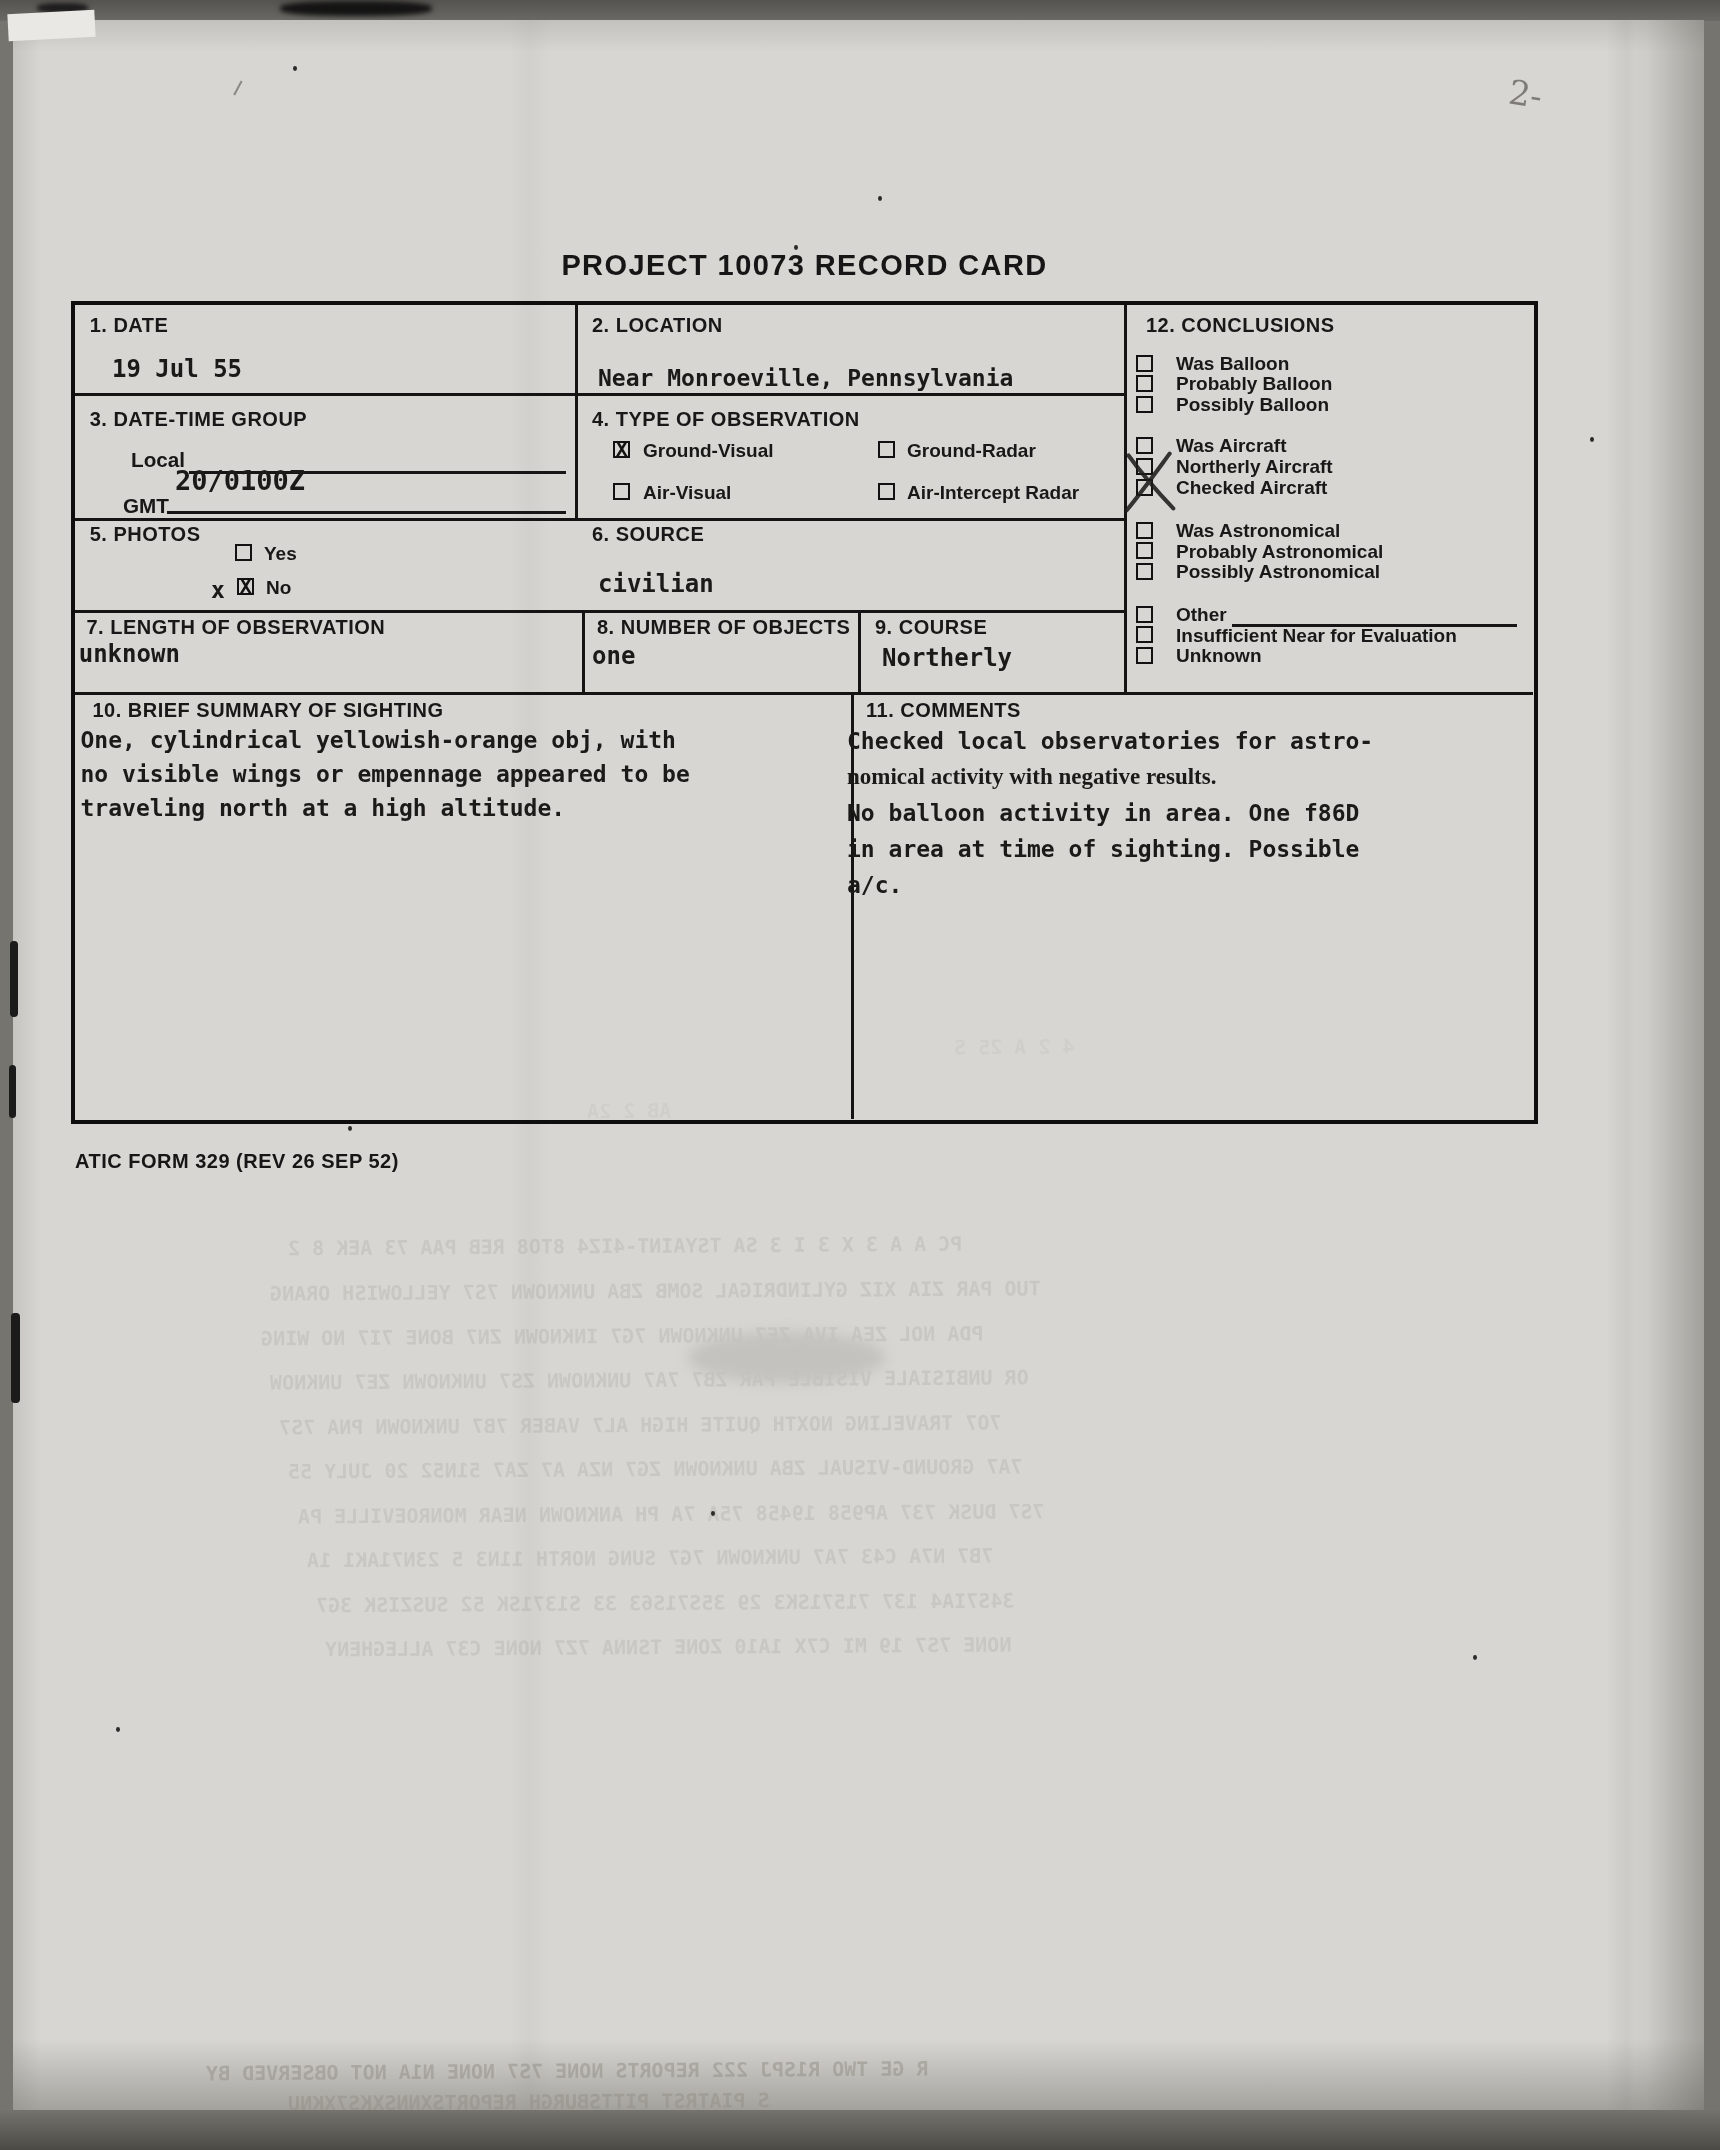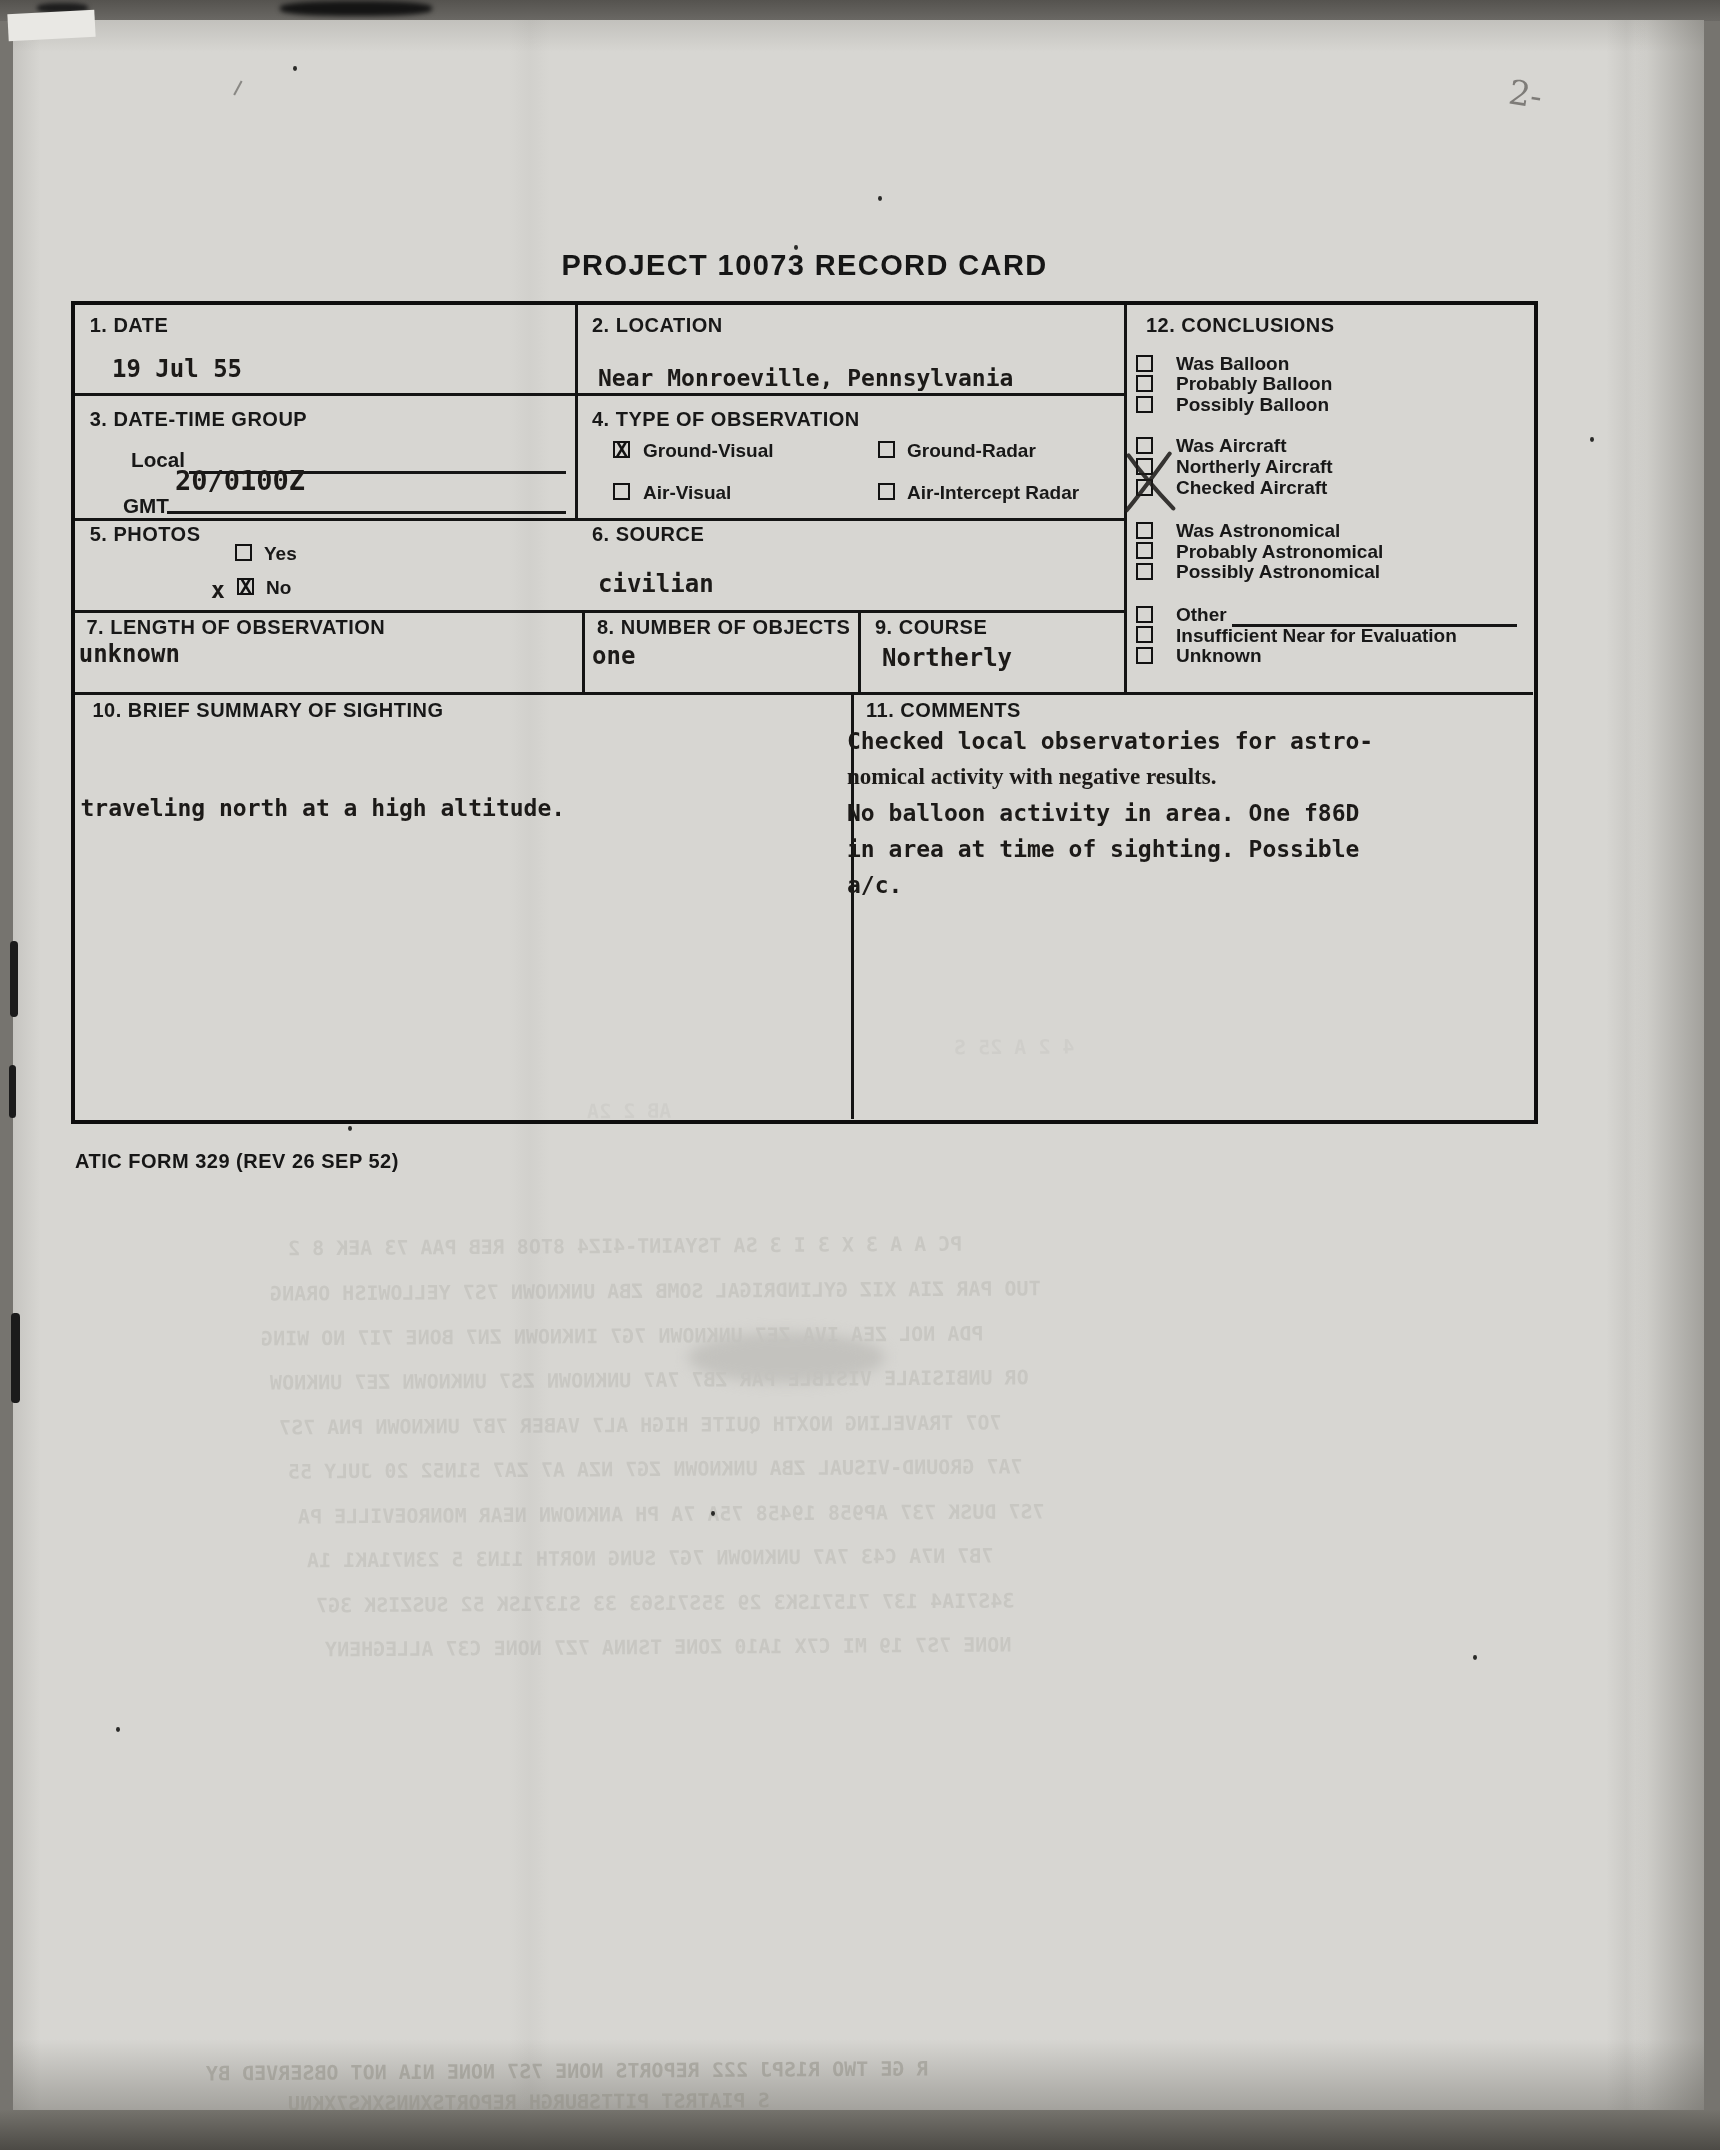--- a/index.html
+++ b/index.html
@@ -182,20 +182,22 @@
     <div class="type t52" style="left:523px; top:265px;">civilian</div>
 
     <div class="hdr" style="left:11.5px; top:311px;">7. LENGTH OF OBSERVATION</div>
     <div class="type t52" style="left:3.7px; top:335px;">unknown</div>
     <div class="hdr" style="left:522px; top:311px;">8. NUMBER OF OBJECTS</div>
     <div class="type t52" style="left:517px; top:337px;">one</div>
     <div class="hdr" style="left:800px; top:311px;">9. COURSE</div>
     <div class="type t52" style="left:807px; top:339px;">Northerly</div>
 
     <div class="hdr" style="left:17.4px; top:394px;">10. BRIEF SUMMARY OF SIGHTING</div>
+    <div class="sumline" style="top:422px;">One, cylindrical yellowish-orange obj, with</div>
+    <div class="sumline" style="top:456px;">no visible wings or empennage appeared to be</div>
     <div class="sumline" style="top:490px;">traveling north at a high altitude.</div>
 
     <div class="hdr" style="left:791px; top:394px;">11. COMMENTS</div>
     <div class="comline" style="top:423px;">Checked local observatories for astro-</div>
     <div class="comline" style="top:459px;font-family:Liberation Serif, serif;">nomical activity with negative results.</div>
     <div class="comline" style="top:495px;">No balloon activity in area. One f86D</div>
     <div class="comline" style="top:531px;">in area at time of sighting. Possible</div>
     <div class="comline" style="top:567px;">a/c.</div>
 
     <div class="hdr" style="left:1071px; top:9.2px;">12. CONCLUSIONS</div>

